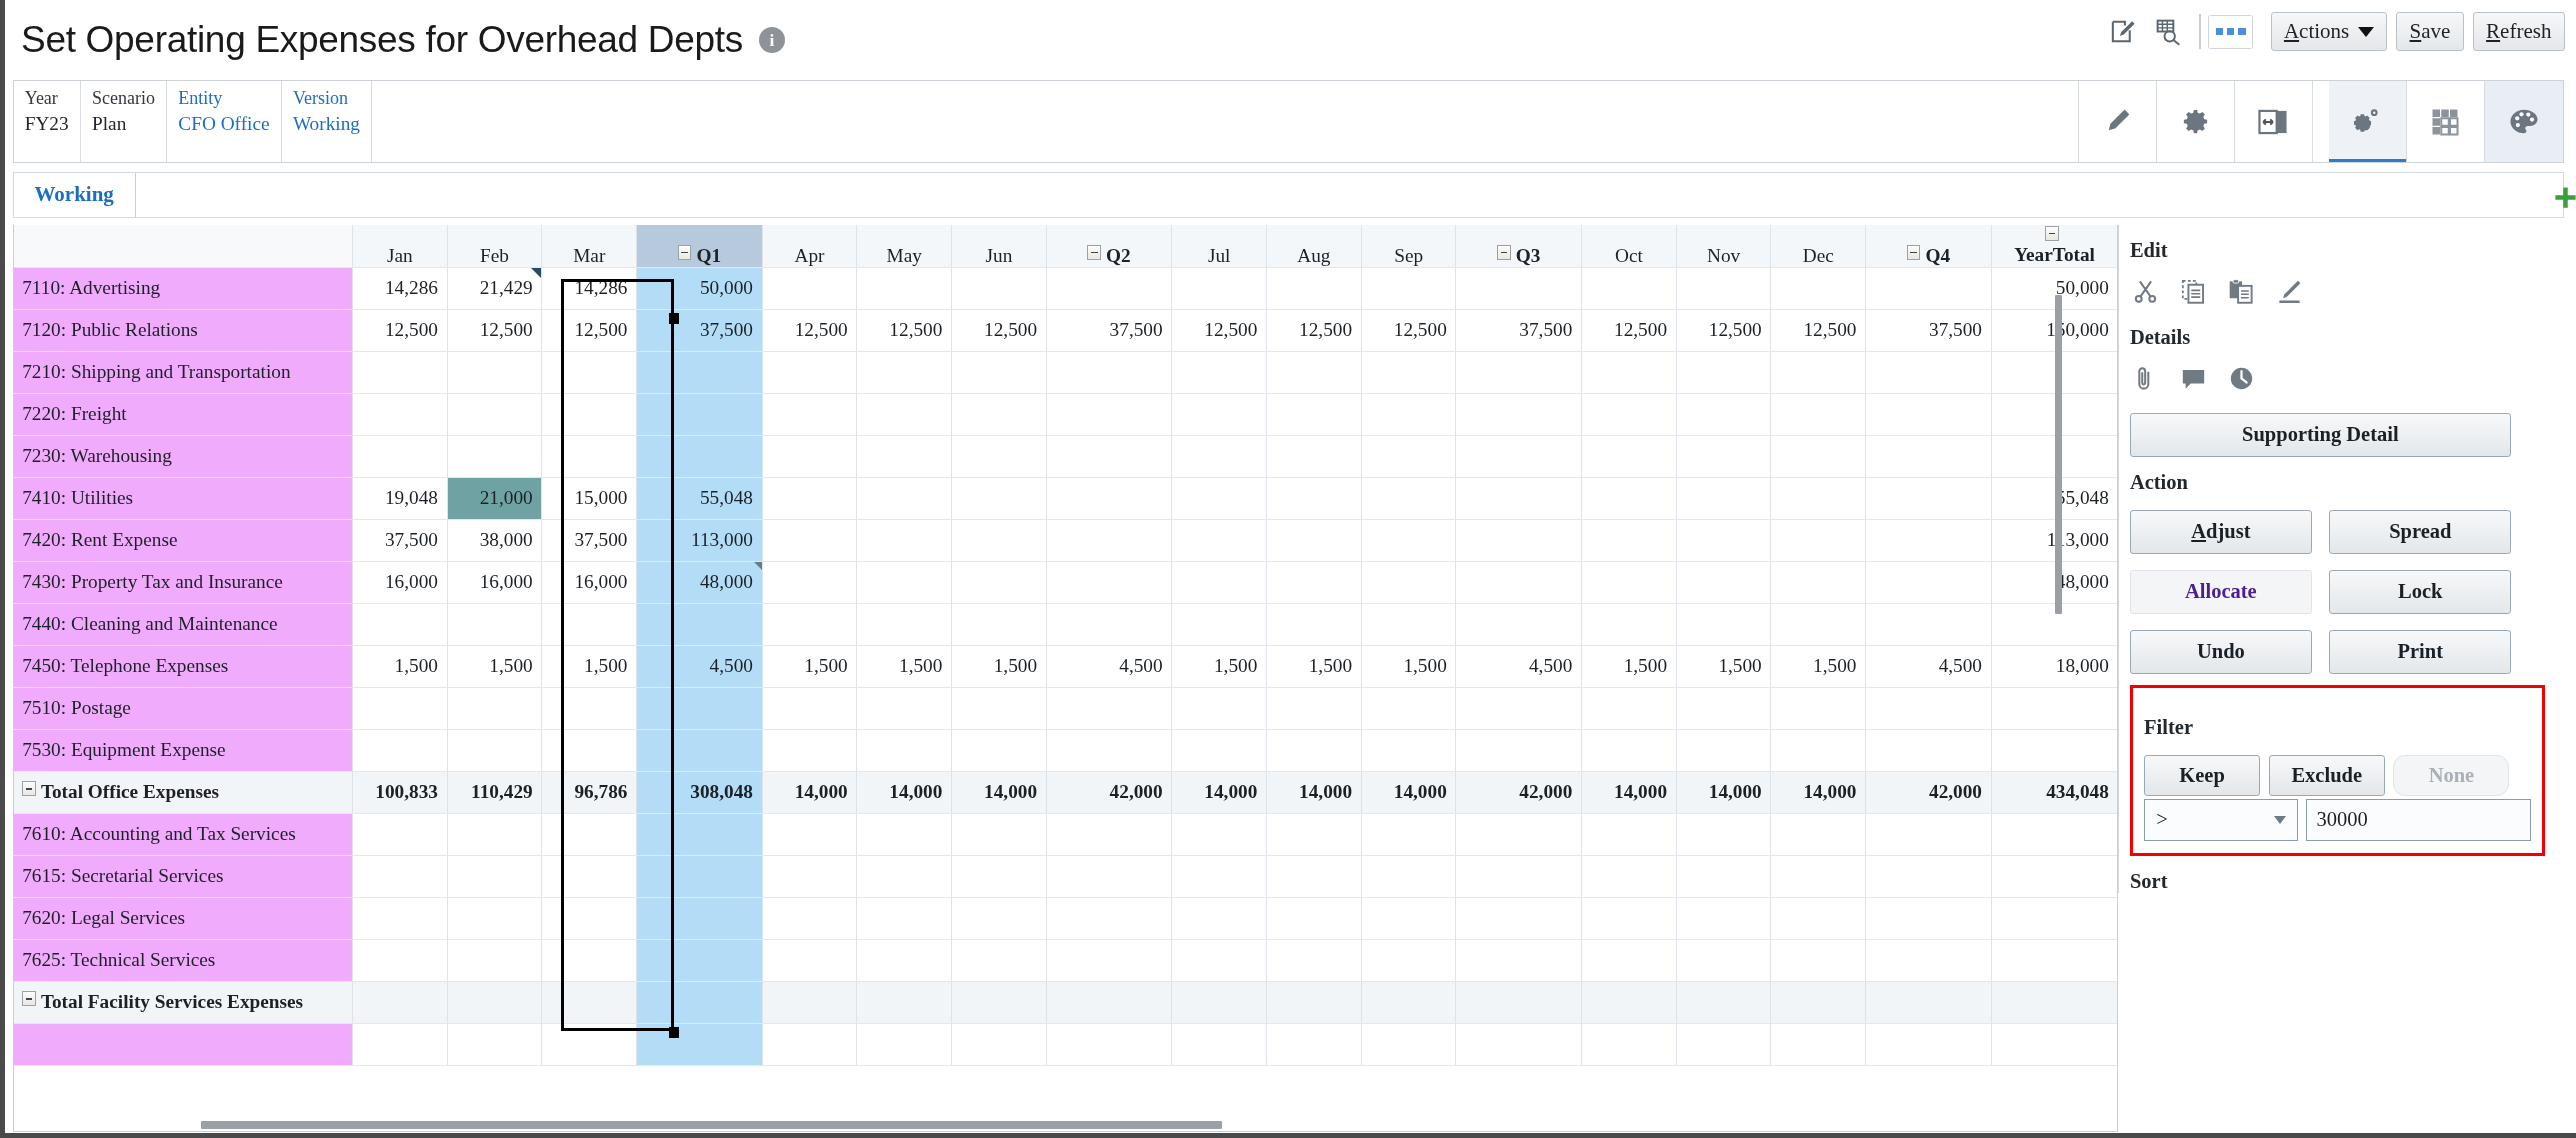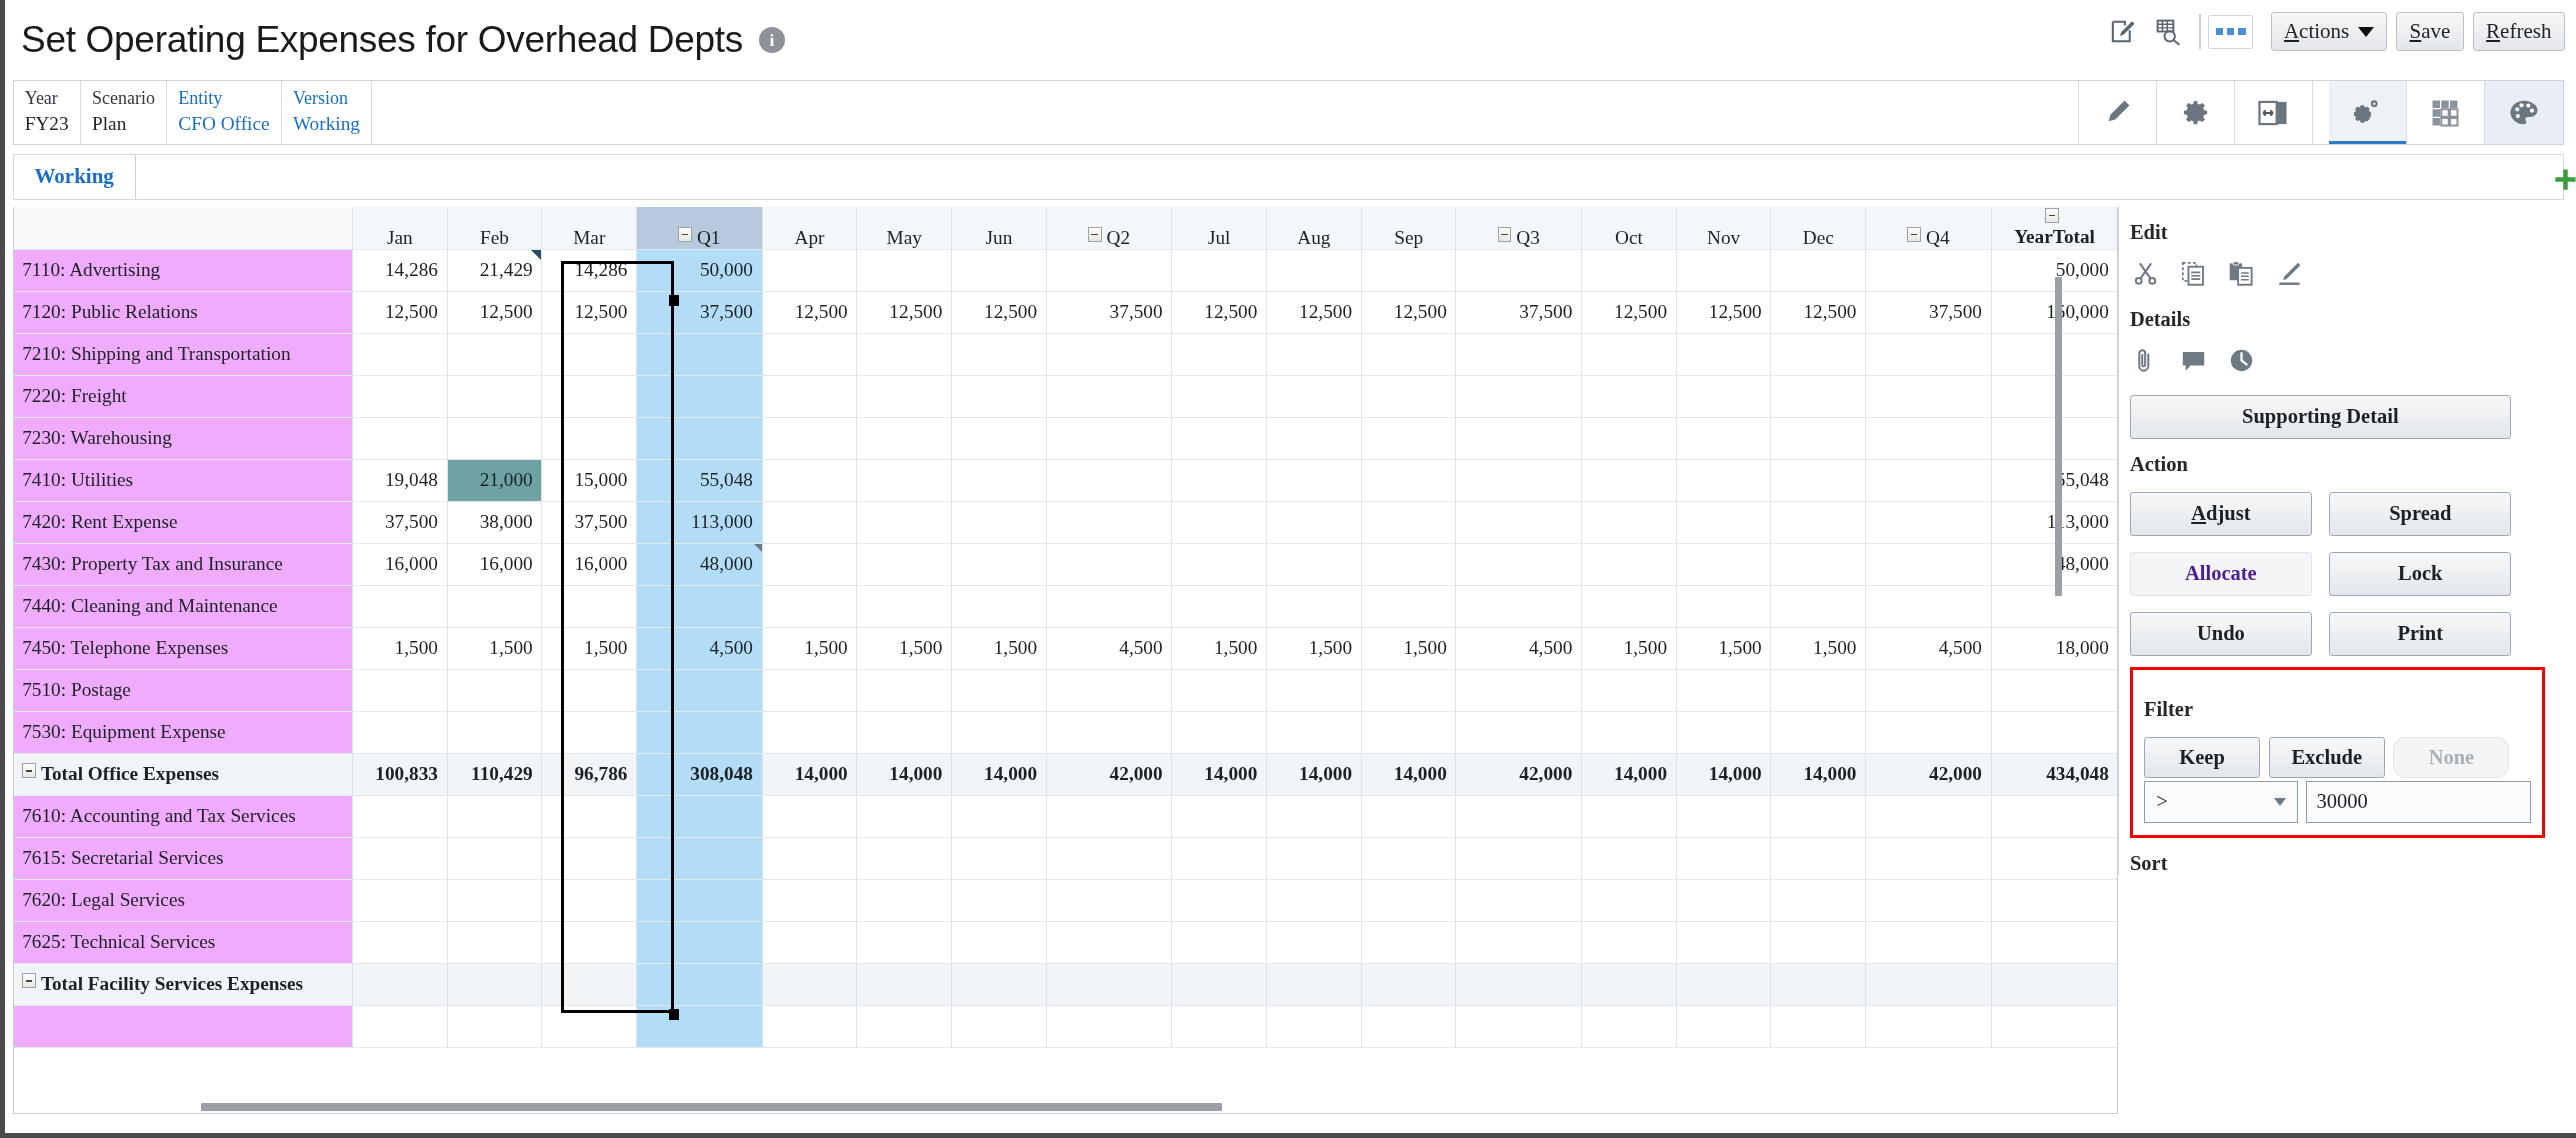--- a/index.html
+++ b/index.html
@@ -92,21 +92,21 @@
     border-left: 8px solid transparent;
     border-right: 8px solid transparent;
     border-top: 10px solid #111;
     margin-left: 8.7px;
   }
 
   
   .povbar {
     position: relative;
     margin: 0 12.4px 0 7.5px;
-    height: 65px;
+    height: 83px;
     border: 0.6px solid #cdd3d9;
     background: #ffffff;
     display: flex;
     align-items: stretch;
   }
   .pov-cell {
     border-right: 0.6px solid #d7dce1;
     padding: 6.2px 11.2px 0 11.2px;
     min-width: 0;
     display: flex; flex-direction: column; justify-content: flex-start;
@@ -201,21 +201,21 @@
   thead th {
     height: 55px;
     background: #f4f7fa;
     border-bottom: 1.9px solid #cfd7df;
     vertical-align: bottom;
     padding-bottom: 6.2px;
     font-weight: normal;
   }
   thead th.rowhdr-col { background: #f7f9fb; border-right: 0.6px solid #dde3e9; }
   thead th.q-col {
-    font-weight: normal;
+    font-weight: bold;
     position: relative;
   }
   thead th.sel-col { background: #b7c9dc; }
   thead th.yt-col {
     font-weight: bold;
     line-height: 0.95;
     padding-bottom: 2.5px;
   }
   .pm-box {
     display: inline-block;

